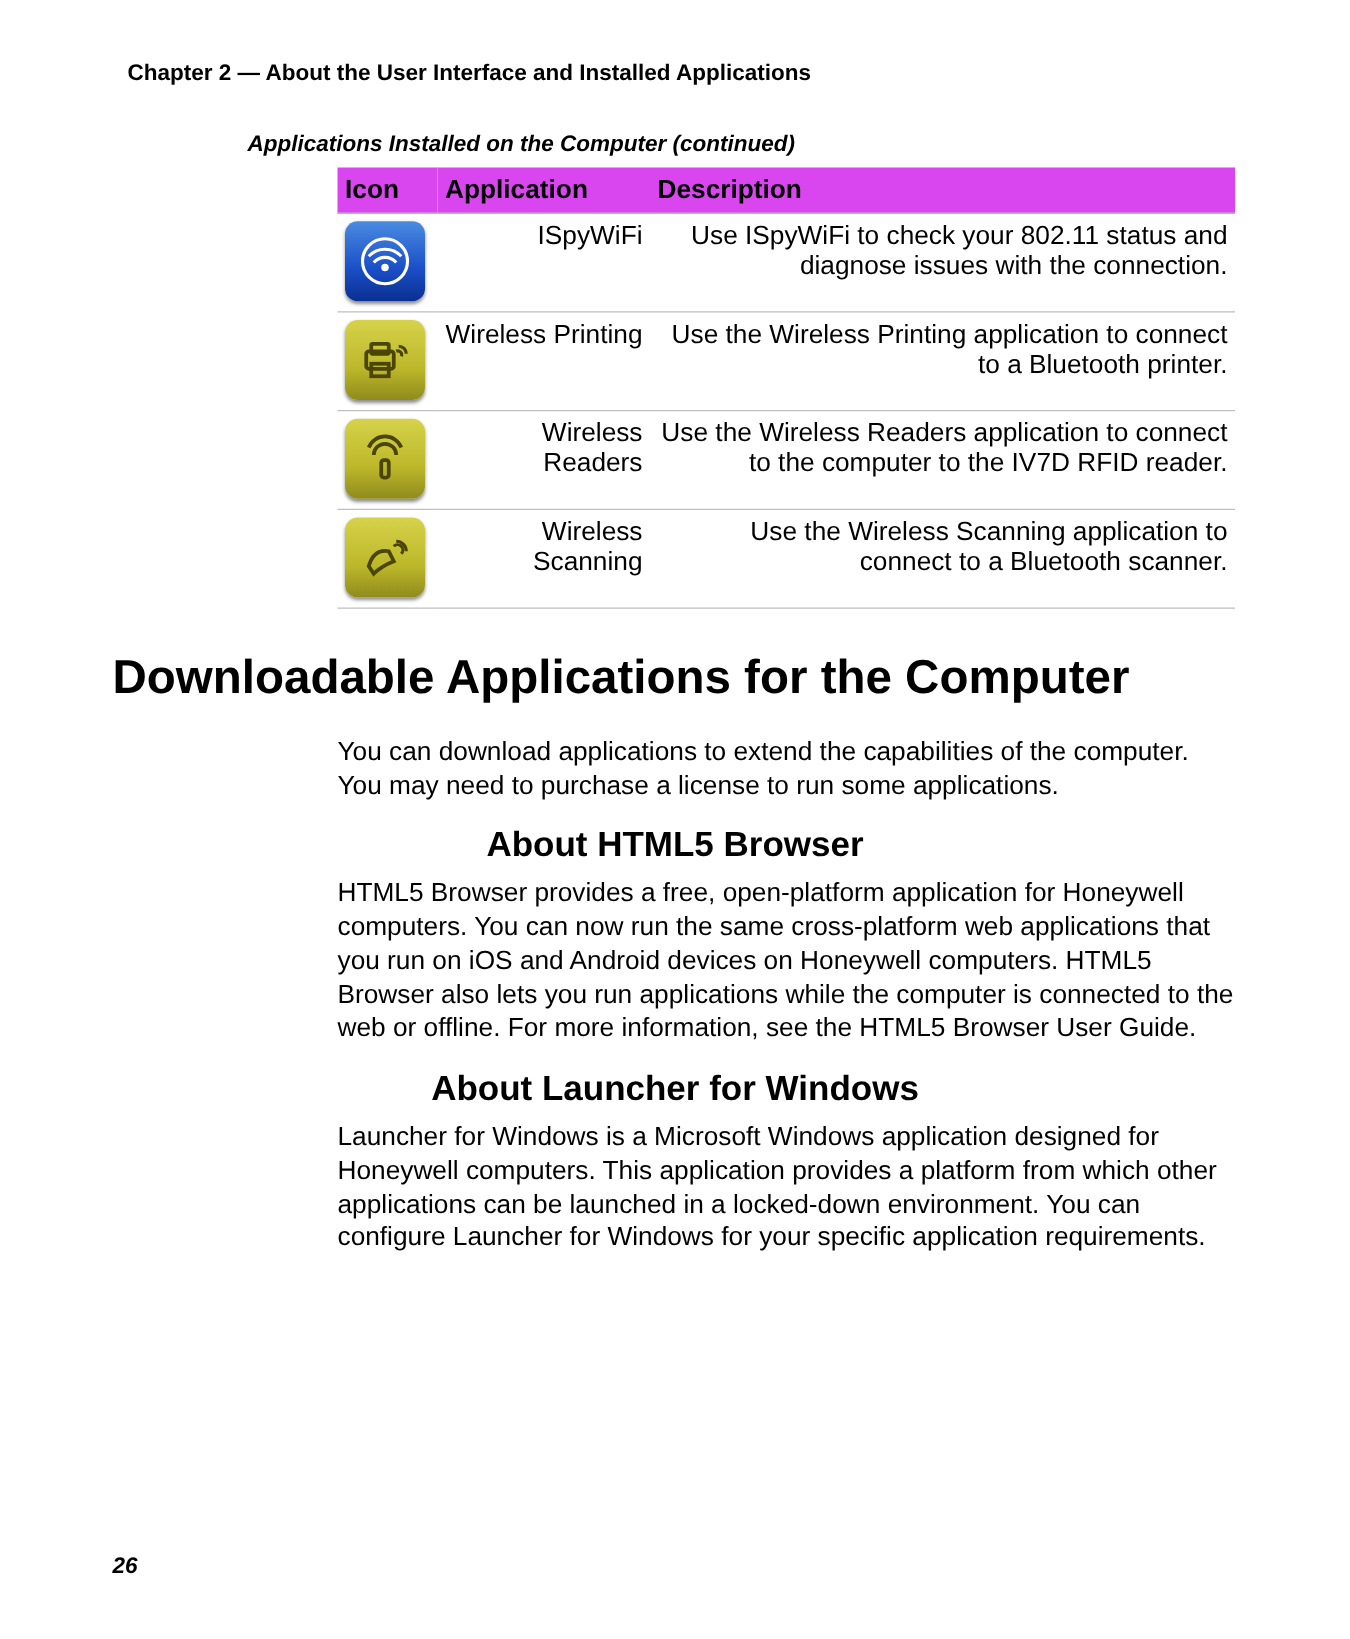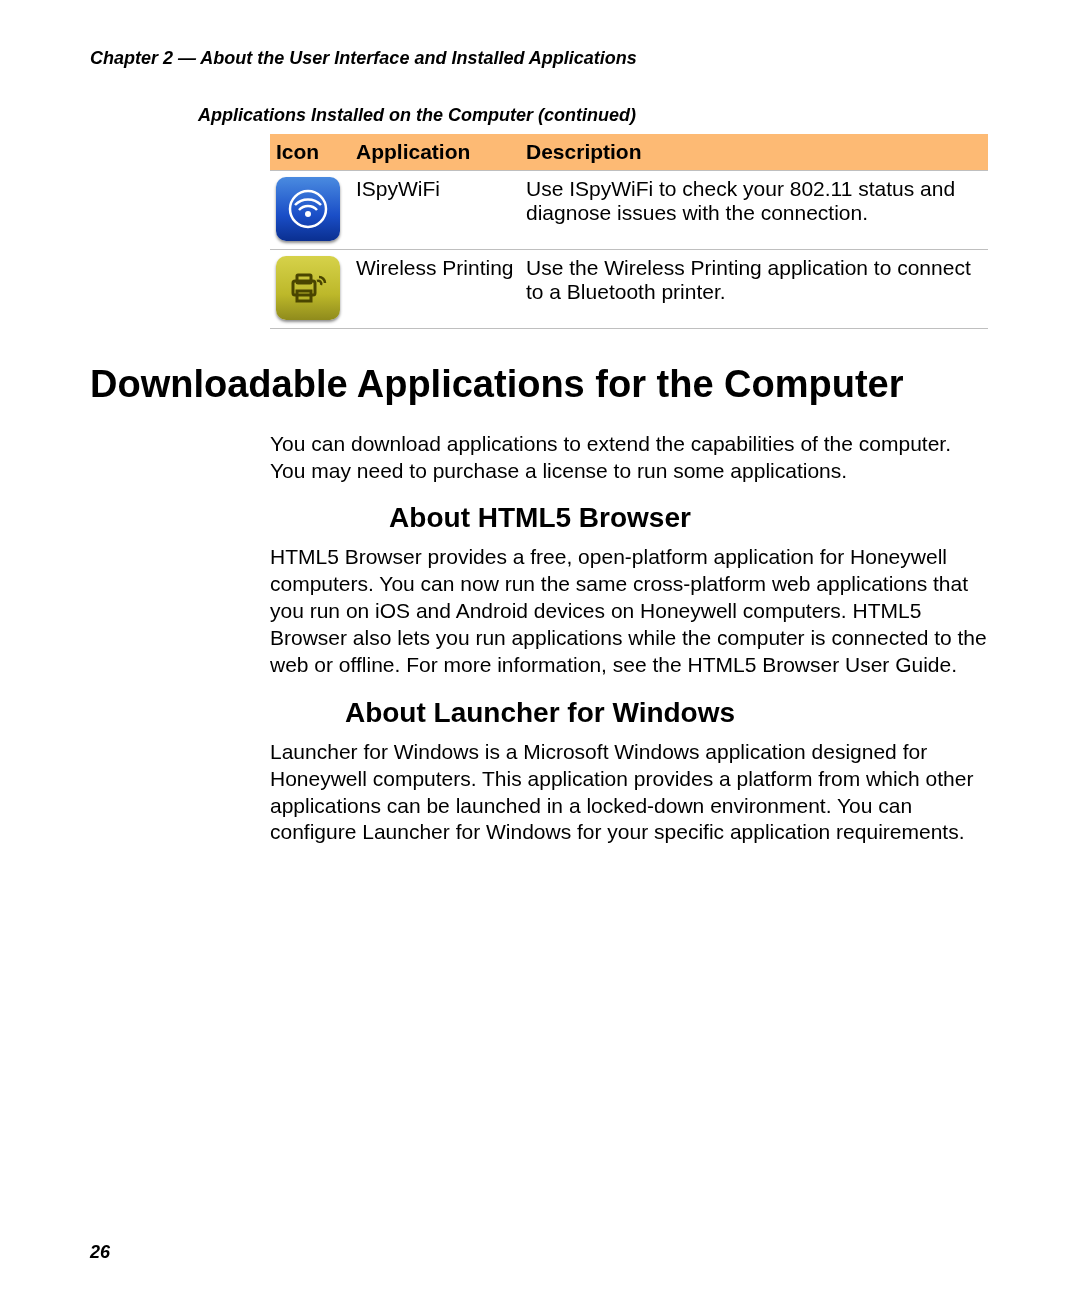--- a/index.html
+++ b/index.html
@@ -6,50 +6,51 @@
   body {
     width: 1080px;
     height: 1311px;
     background: #ffffff;
     font-family: Arial, Helvetica, sans-serif;
     color: #000;
     padding: 48px 90px 40px 90px;
     position: relative;
   }
   .chapter-header {
-    font-style: italic;
     font-weight: bold;
     font-size: 18px;
     margin-bottom: 36px;
+    margin-left: 12px;
   }
   .table-caption {
     font-style: italic;
     font-weight: bold;
     font-size: 18px;
     margin-left: 108px;
     margin-bottom: 8px;
   }
   table.apps {
     margin-left: 180px;
     border-collapse: collapse;
     width: 718px;
     font-size: 21px;
   }
   table.apps thead tr {
-    background: #fdba74;
+    background: #d946ef;
   }
   table.apps th {
     text-align: left;
     font-weight: bold;
     padding: 6px 6px;
   }
   table.apps td {
     vertical-align: top;
     padding: 6px 6px 8px 6px;
     border-bottom: 1px solid #bfbfbf;
+    text-align: right;
   }
   table.apps thead th {
     border-bottom: 1px solid #bfbfbf;
   }
   .col-icon { width: 80px; }
   .col-app  { width: 170px; }
   .col-desc { }
   .icon-box {
     width: 64px; height: 64px;
     border-radius: 10px;
@@ -133,20 +134,46 @@
             <rect x="12" y="10" width="14" height="8" rx="1" fill="none" stroke="#4a4500" stroke-width="3"></rect>
             <rect x="12" y="26" width="14" height="10" fill="none" stroke="#4a4500" stroke-width="3"></rect>
             <path d="M34 12 A6 6 0 0 1 40 18" fill="none" stroke="#4a4500" stroke-width="2.5"></path>
             <path d="M32 16 A3 3 0 0 1 36 20" fill="none" stroke="#4a4500" stroke-width="2.5"></path>
           </svg>
         </div>
       </td>
       <td>Wireless Printing</td>
       <td>Use the Wireless Printing application to connect to a Bluetooth printer.</td>
     </tr>
+    <tr>
+      <td>
+        <div class="icon-box icon-olive">
+          <svg width="46" height="46" viewBox="0 0 46 46">
+            <path d="M10 14 A14 14 0 0 1 36 14" fill="none" stroke="#4a4500" stroke-width="3"></path>
+            <path d="M14 20 A9 9 0 0 1 32 20" fill="none" stroke="#4a4500" stroke-width="3"></path>
+            <rect x="20" y="24" width="6" height="14" rx="2" fill="none" stroke="#4a4500" stroke-width="3"></rect>
+          </svg>
+        </div>
+      </td>
+      <td>Wireless Readers</td>
+      <td>Use the Wireless Readers application to connect to the computer to the IV7D RFID reader.</td>
+    </tr>
+    <tr>
+      <td>
+        <div class="icon-box icon-olive">
+          <svg width="46" height="46" viewBox="0 0 46 46">
+            <path d="M10 30 Q14 16 26 18 L30 26 Q20 30 14 36 Z" fill="none" stroke="#4a4500" stroke-width="3"></path>
+            <path d="M32 10 A8 8 0 0 1 40 18" fill="none" stroke="#4a4500" stroke-width="2.5"></path>
+            <path d="M30 14 A4 4 0 0 1 36 20" fill="none" stroke="#4a4500" stroke-width="2.5"></path>
+          </svg>
+        </div>
+      </td>
+      <td>Wireless Scanning</td>
+      <td>Use the Wireless Scanning application to connect to a Bluetooth scanner.</td>
+    </tr>
   </tbody>
 </table>
 
 <h1 class="section">Downloadable Applications for the Computer</h1>
 
 <p class="body">You can download applications to extend the capabilities of the computer. You may need to purchase a license to run some applications.</p>
 
 <h2 class="subsection">About HTML5 Browser</h2>
 <p class="body">HTML5 Browser provides a free, open-platform application for Honeywell computers. You can now run the same cross-platform web applications that you run on iOS and Android devices on Honeywell computers. HTML5 Browser also lets you run applications while the computer is connected to the web or offline. For more information, see the HTML5 Browser User Guide.</p>
 

